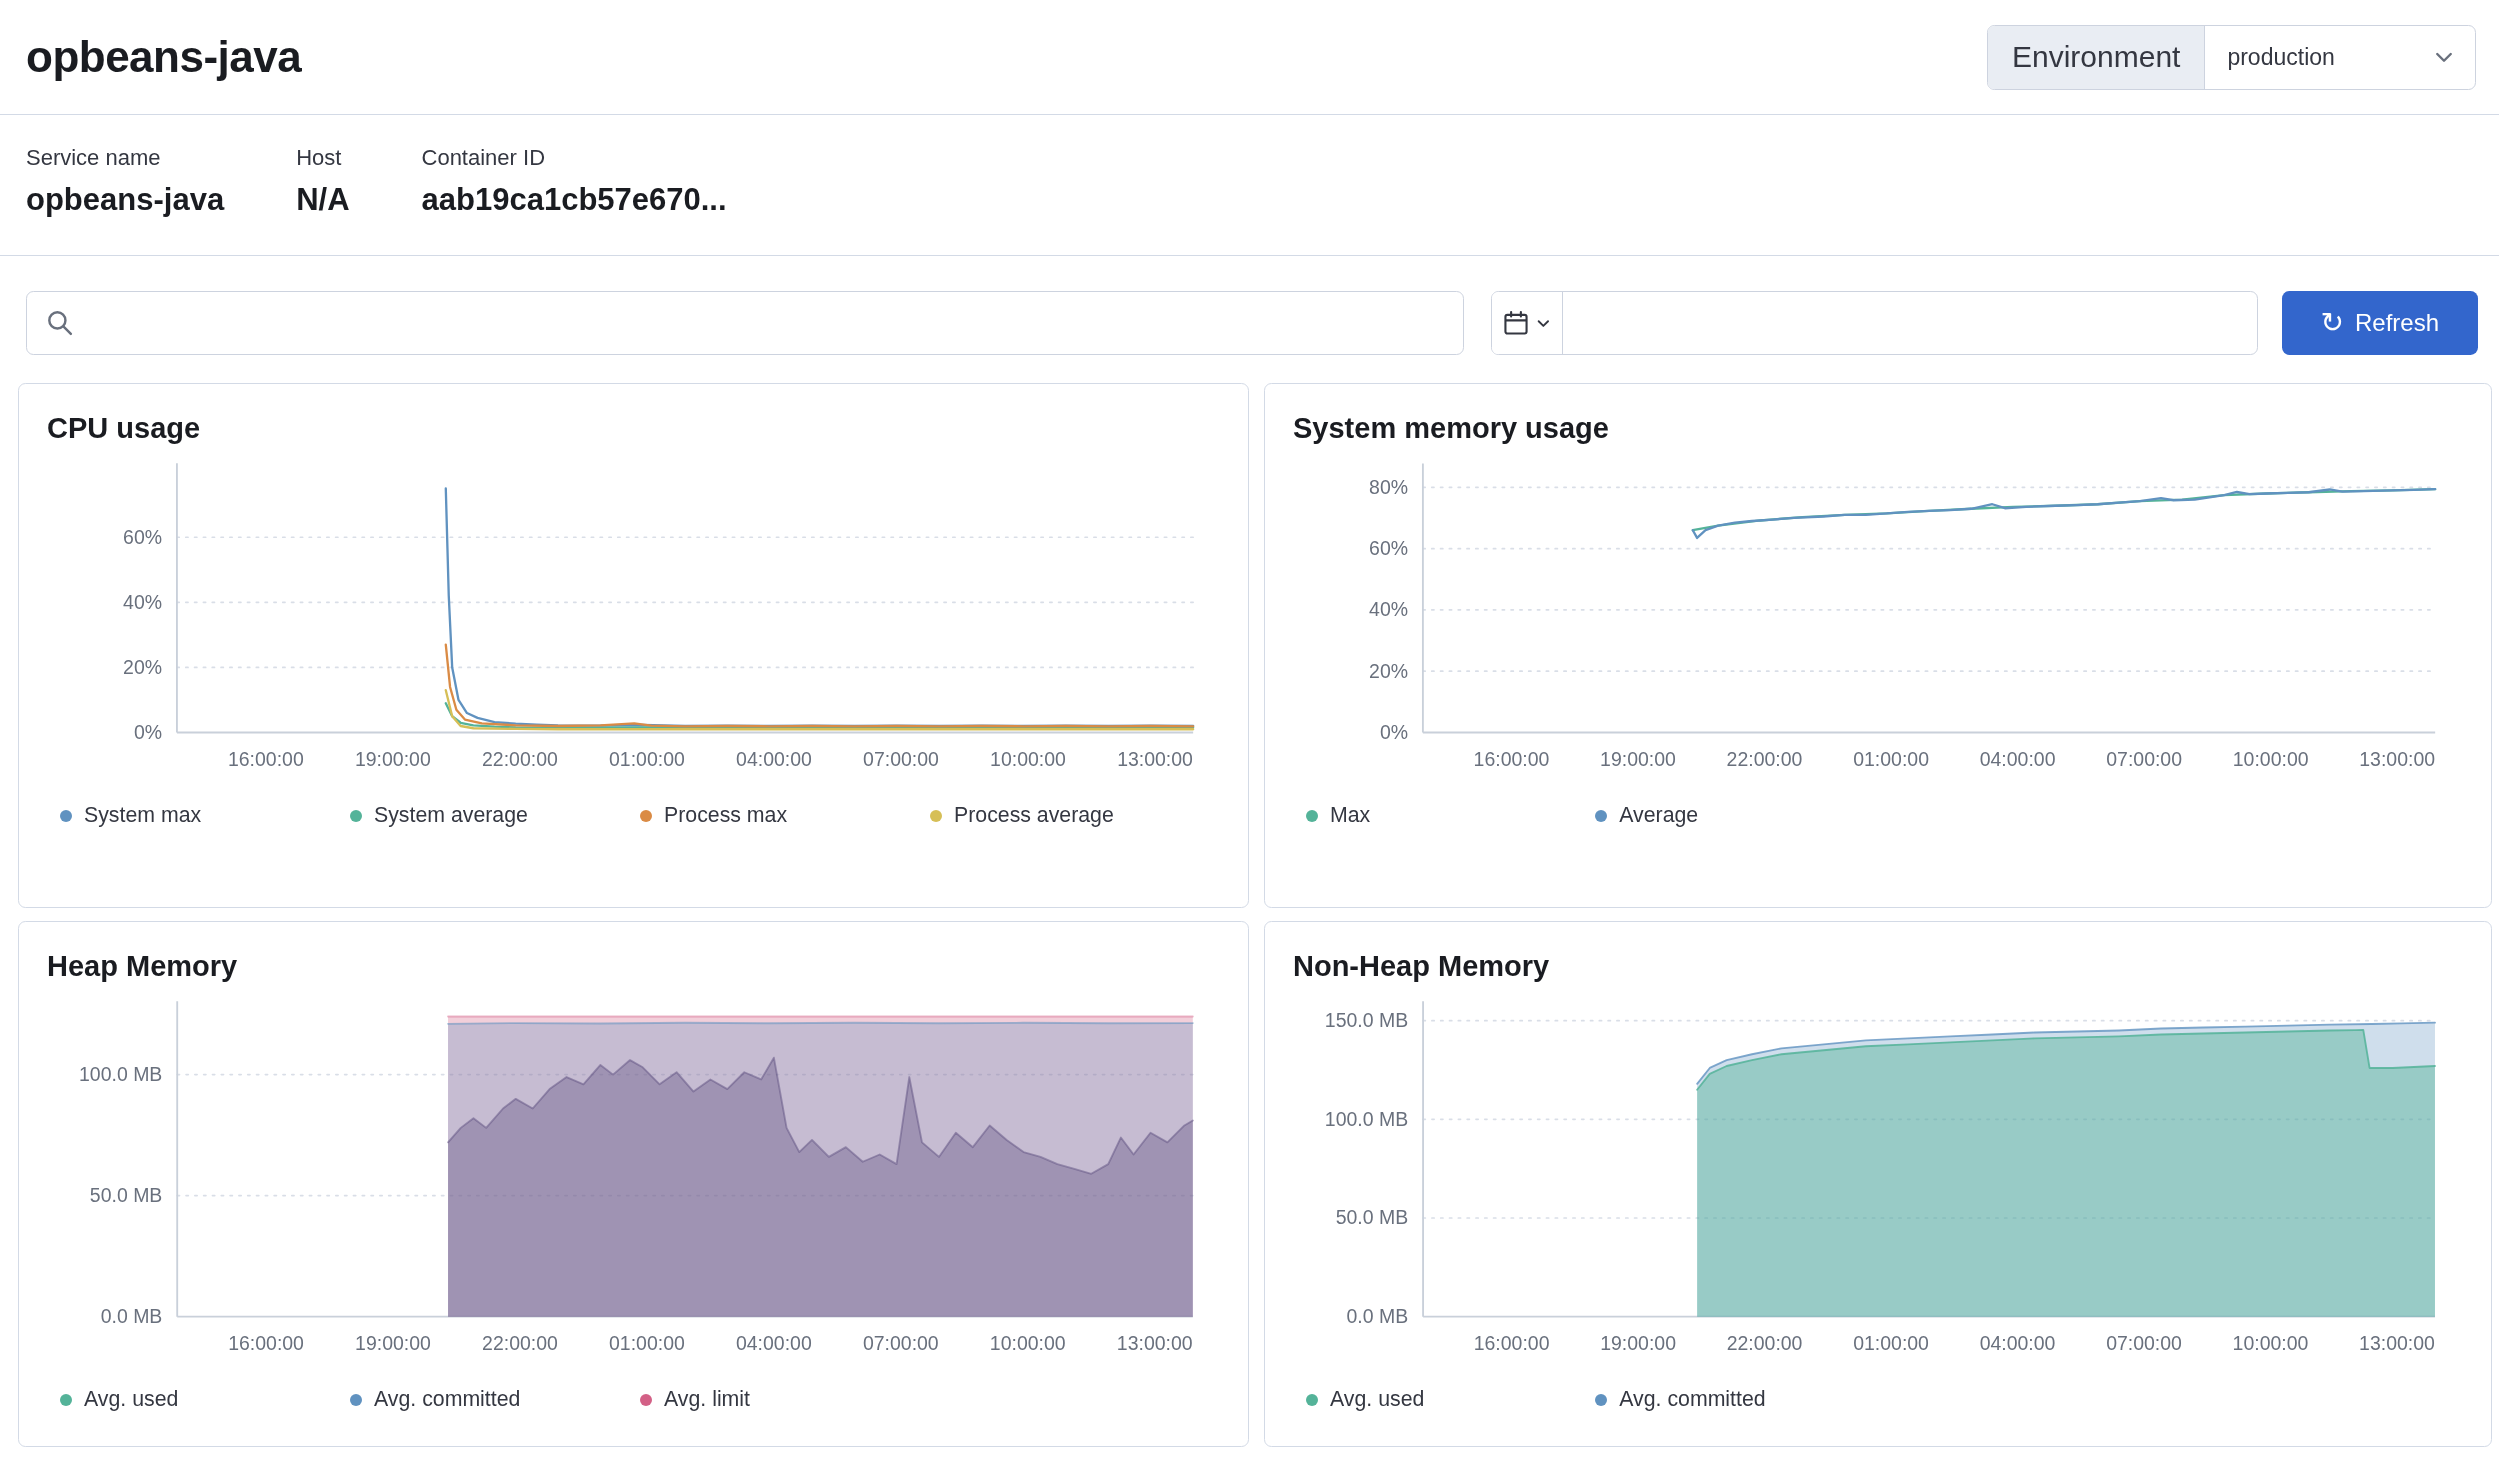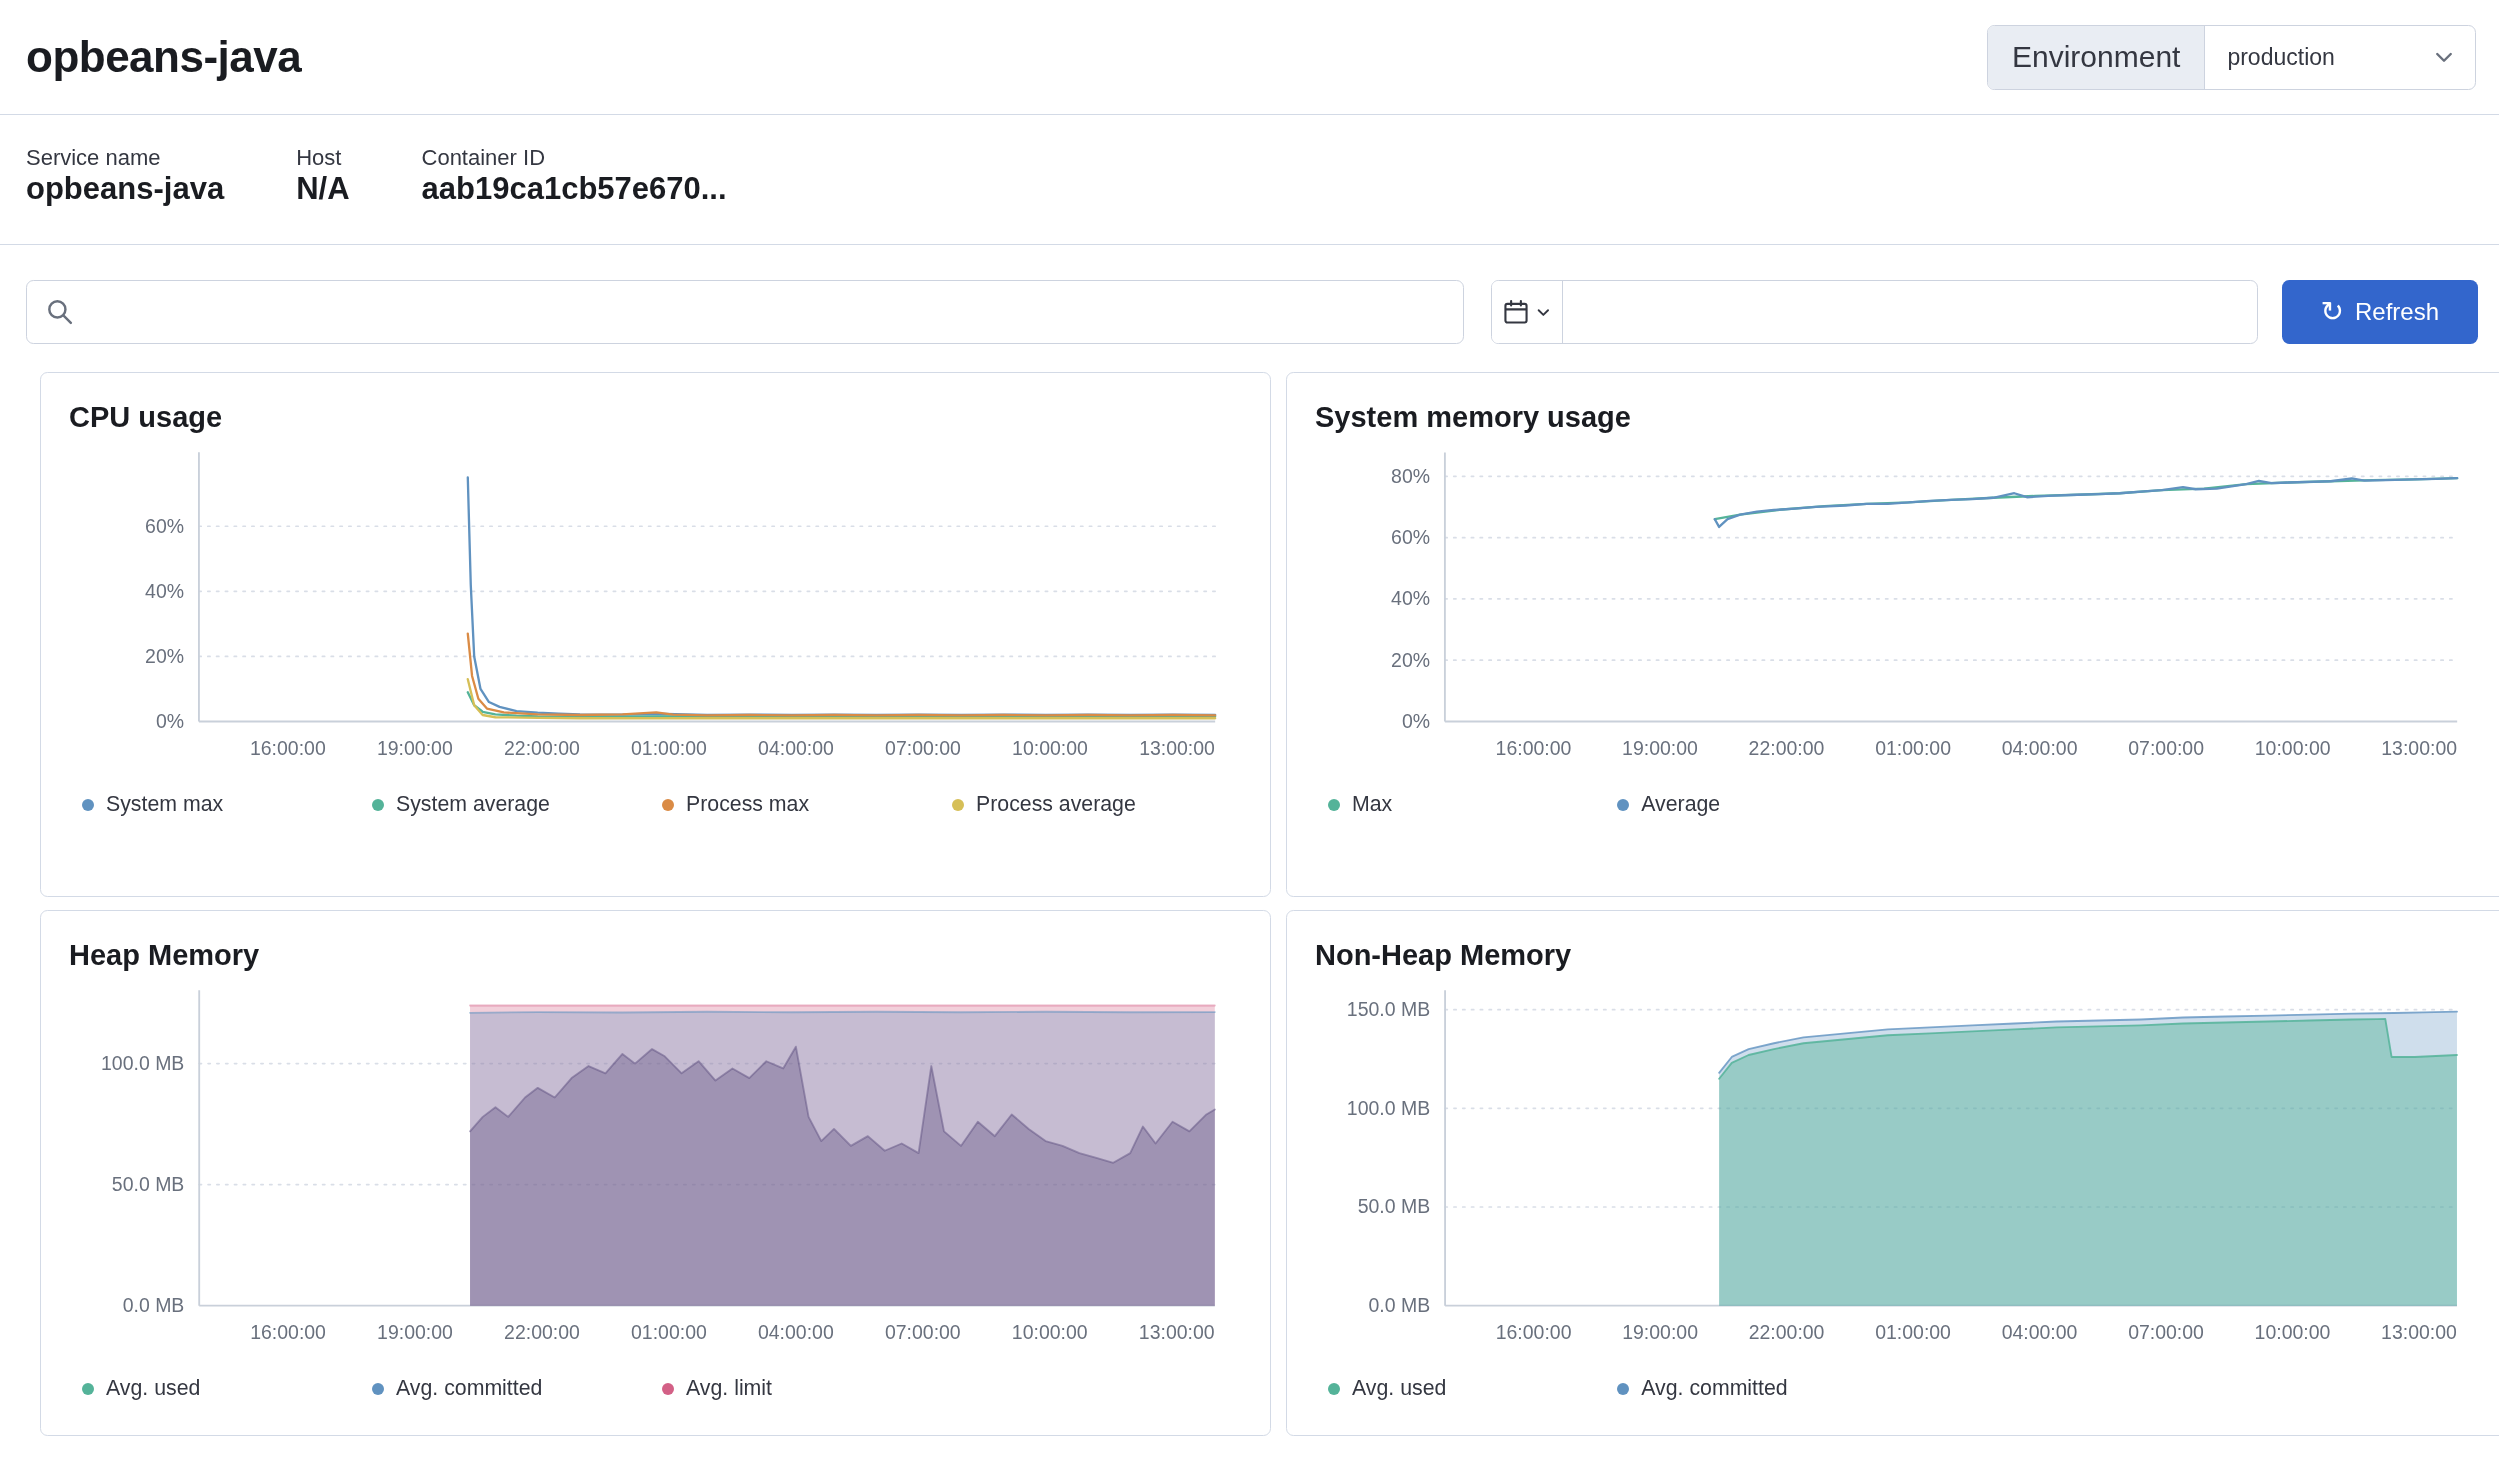--- a/index.html
+++ b/index.html
@@ -13,21 +13,21 @@
   .env-group{display:flex;align-items:stretch;height:65px;width:489px;border:0.9px solid #cdd3df;
     border-radius:7.4px;overflow:hidden;background:#fff}
   .env-label{display:flex;align-items:center;padding:0 24px;background:#e9edf3;
     border-right:0.9px solid #cdd3df;font-size:30px;color:#343741}
   .env-value{flex:1;display:flex;align-items:center;justify-content:space-between;
     padding:0 18.6px 0 22px;font-size:23px;color:#343741;cursor:pointer}
   .chev{width:24px;height:24px;flex:none}
 
   
   .service-info{display:flex;gap:72px;padding:30px 26px 37px;border-bottom:0.9px solid #d3dae6}
-  .info-label{font-size:22px;color:#343741;}
+  .info-label{font-size:22px;color:#343741;margin-bottom:11px}
   .info-value{font-size:31px;font-weight:700;color:#1a1c21}
 
   
   .toolbar{display:flex;align-items:center;margin:35px 22px 0 26px}
   .search-box{width:1449px;height:64px;border:0.9px solid #cdd3df;border-radius:7.4px;
     display:flex;align-items:center;padding:0 18.6px;gap:15px;background:#fff}
   .search-box input{flex:1;border:none;outline:none;font-size:23px;color:#343741;
     font-family:"Liberation Sans",sans-serif;background:transparent}
   .search-box input::placeholder{color:#69707d}
   .date-group{display:flex;align-items:stretch;height:64px;margin-left:27px;width:772px;
@@ -38,21 +38,21 @@
     padding:0 22px;font-size:23px;color:#343741}
   .show-dates{color:#3366cc;cursor:pointer;background:none;border:none;font-size:23px;
     font-family:"Liberation Sans",sans-serif}
   .refresh-btn{margin-left:24px;width:198px;height:64px;border:none;border-radius:7.4px;
     background:#3366cc;color:#fff;font-size:24px;font-weight:500;display:flex;align-items:center;
     justify-content:center;gap:11px;cursor:pointer;font-family:"Liberation Sans",sans-serif}
   .refresh-icon{font-size:28px;line-height:1}
 
   
   .grid{display:grid;grid-template-columns:1231px 1228px;column-gap:15px;row-gap:13px;
-    margin:28px 40px 0}
+    margin:28px 18px 0}
   .panel{border:0.9px solid #d3dae6;border-radius:7.4px;background:#fff;padding:28px;overflow:hidden}
   .r1{height:525px}.r2{height:526px}
   .chart-title{font-size:29px;font-weight:700;color:#1a1c21}
   .chart{margin-top:9.3px;height:325px;width:100%}
   .r2 .chart{height:371px}
   .tick{font-size:21px;fill:#69707d;font-family:"Liberation Sans",sans-serif}
   .legend{display:grid;grid-template-columns:repeat(4,1fr);row-gap:18.6px;margin:24px 0 0 13px}
   .lg-item{display:flex;align-items:center;gap:12px;font-size:21.3px;color:#343741;cursor:pointer}
   .lg-dot{width:12px;height:12px;border-radius:50%;flex:none}
 </style>

